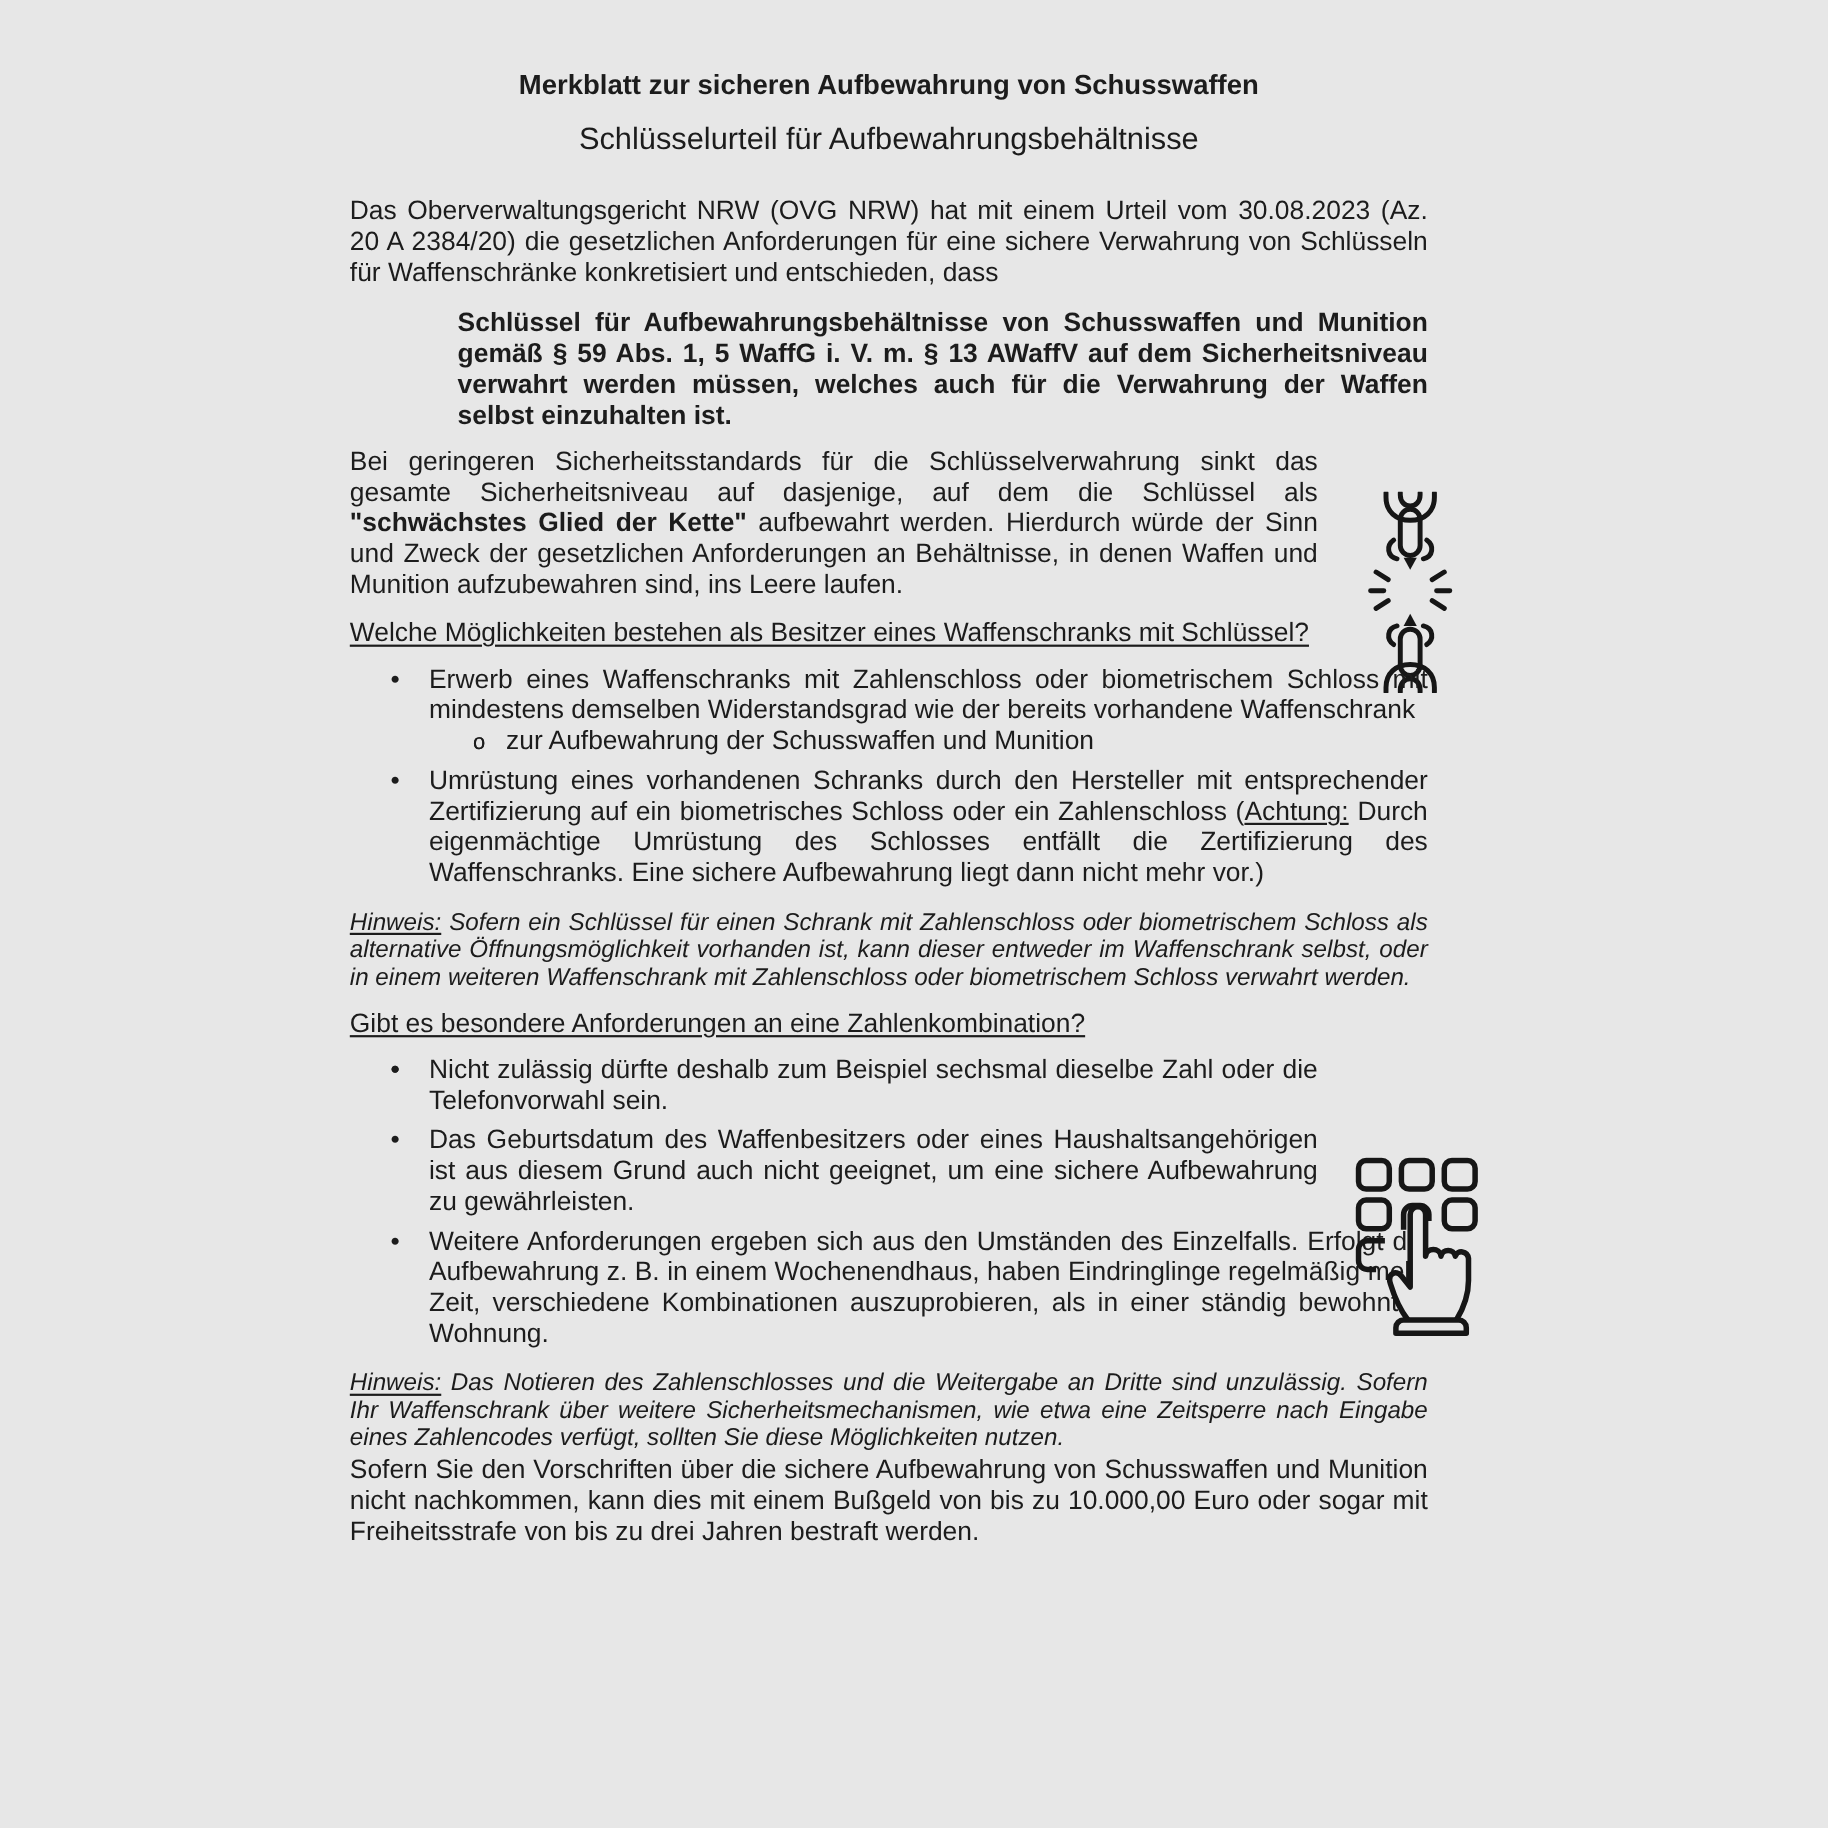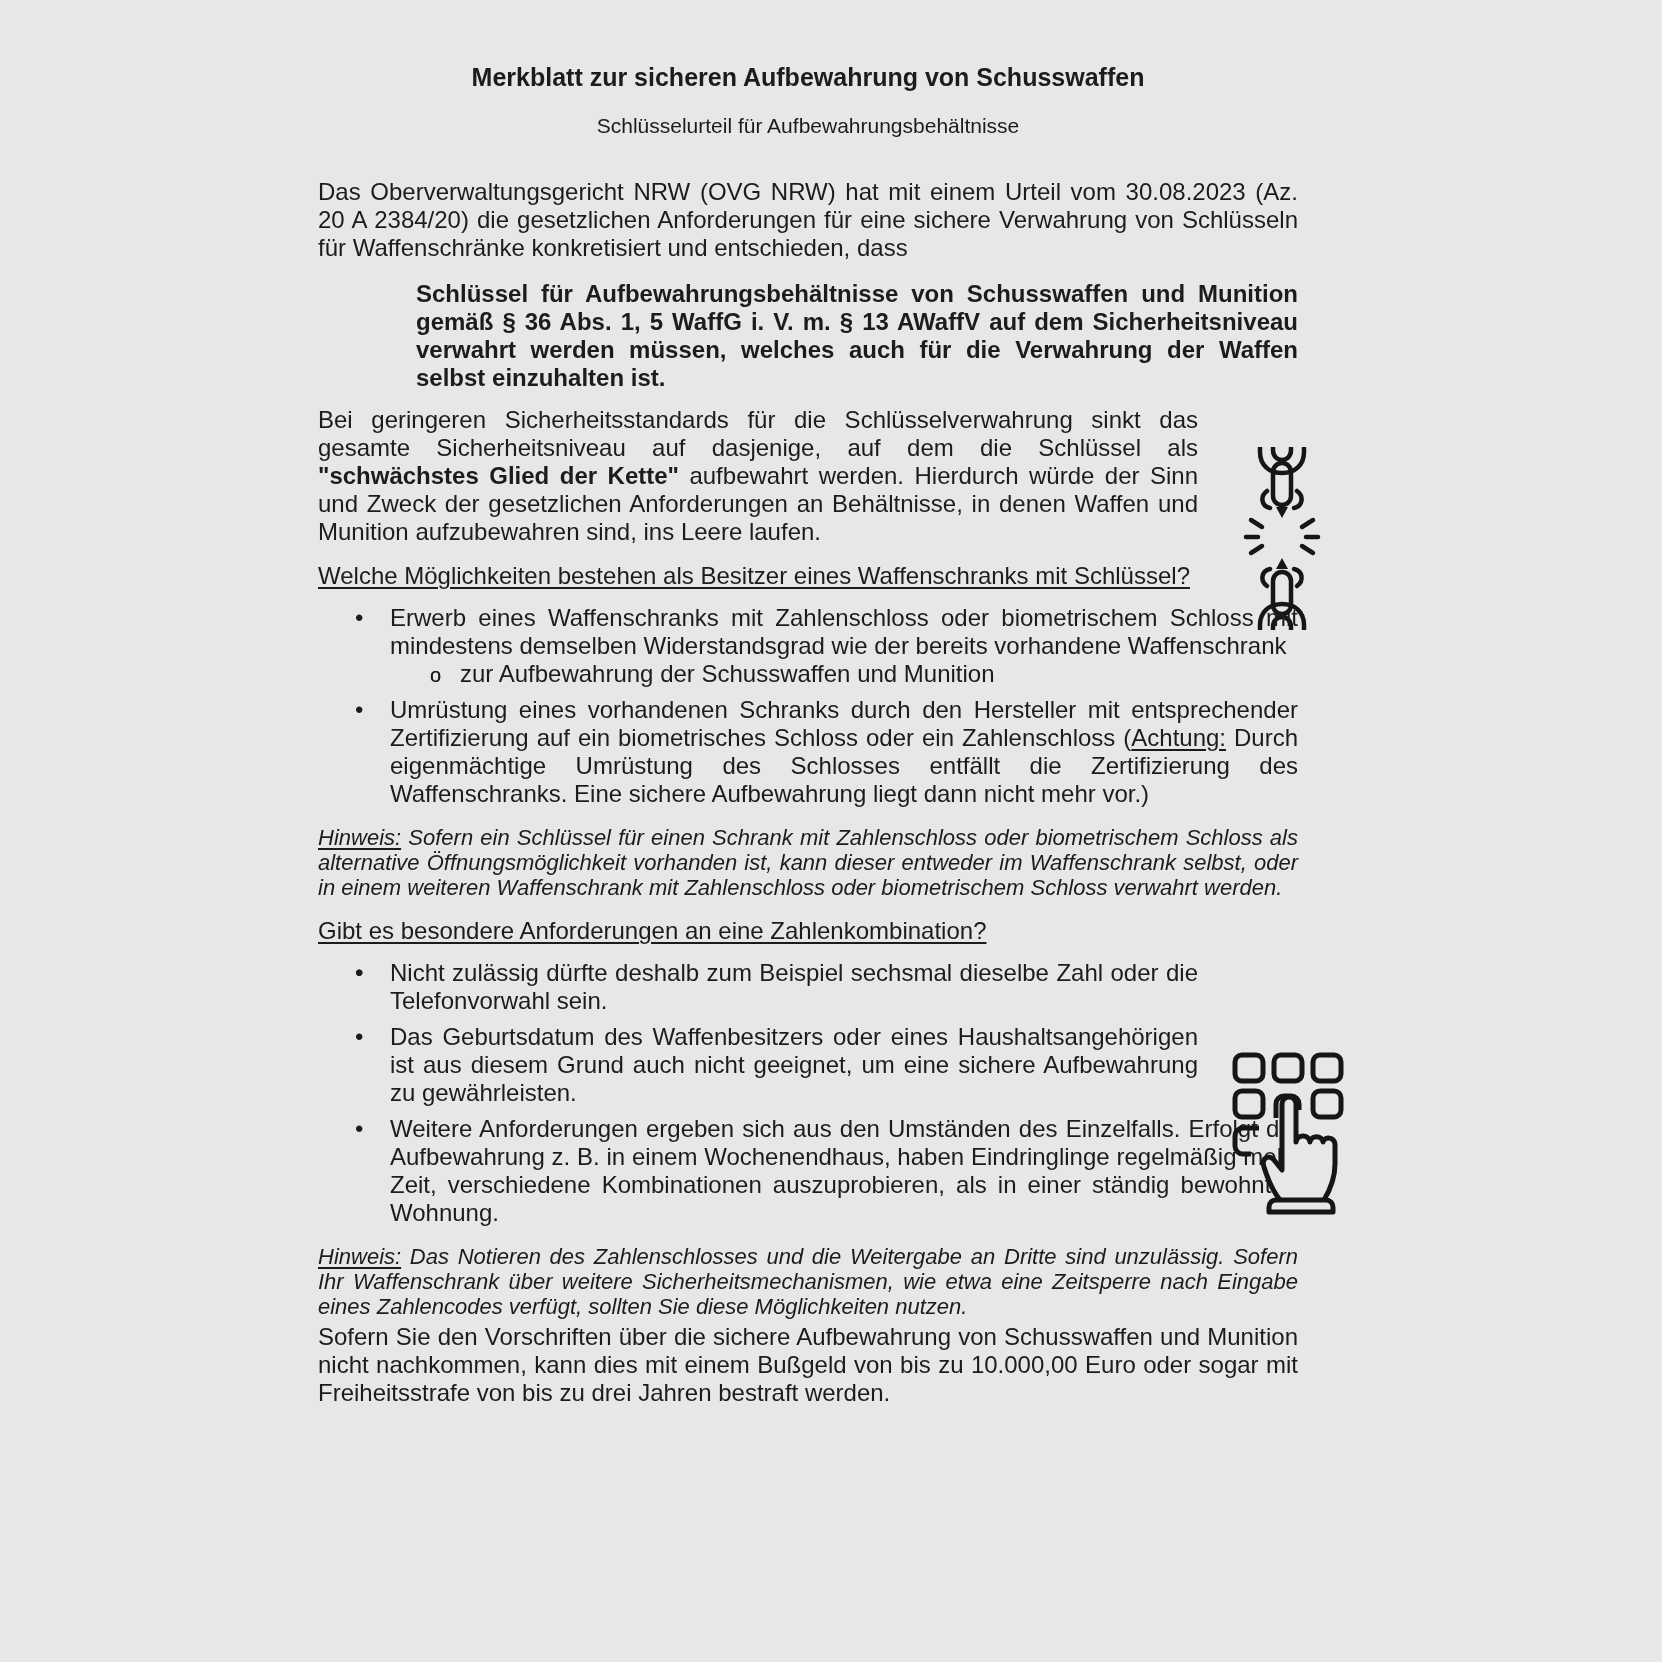--- a/index.html
+++ b/index.html
@@ -20,21 +20,21 @@
   }
   .title {
     margin: 62px 0 0 0;
     font-size: 25px;
     font-weight: bold;
     text-align: center;
     line-height: 30px;
   }
   .subtitle {
     margin-top: 19px;
-    font-size: 21px;
+    font-size: 28px;
     text-align: center;
     line-height: 29px;
   }
   p { margin: 0; }
   .body {
     font-size: 24px;
     line-height: 28px;
   }
   .just { text-align: justify; }
   .intro { margin-top: 38px; }
@@ -100,21 +100,21 @@
 </head>
 <body>
 
 <div class="doc">
 
   <h1 class="title">Merkblatt zur sicheren Aufbewahrung von Schusswaffen</h1>
   <div class="subtitle">Schlüsselurteil für Aufbewahrungsbehältnisse</div>
 
   <p class="body just intro">Das Oberverwaltungsgericht NRW (OVG NRW) hat mit einem Urteil vom 30.08.2023 (Az. 20 A 2384/20) die gesetzlichen Anforderungen für eine sichere Verwahrung von Schlüsseln für Waffenschränke konkretisiert und entschieden, dass</p>
 
-  <p class="body just verdict">Schlüssel für Aufbewahrungsbehältnisse von Schusswaffen und Munition gemäß § 36 Abs. 1, 5 WaffG i. V. m. § 13 AWaffV auf dem Sicherheitsniveau verwahrt werden müssen, welches auch für die Verwahrung der Waffen selbst einzuhalten ist.</p>
+  <p class="body just verdict">Schlüssel für Aufbewahrungsbehältnisse von Schusswaffen und Munition gemäß § 59 Abs. 1, 5 WaffG i. V. m. § 13 AWaffV auf dem Sicherheitsniveau verwahrt werden müssen, welches auch für die Verwahrung der Waffen selbst einzuhalten ist.</p>
 
   <p class="body just chainp"><span>Bei geringeren Sicherheitsstandards für die Schlüsselverwahrung sinkt das gesamte Sicherheitsniveau auf dasjenige, auf dem die Schlüssel als </span><b>"schwächstes Glied der Kette"</b><span> aufbewahrt werden. Hierdurch würde der Sinn und Zweck der gesetzlichen Anforderungen an Behältnisse, in denen Waffen und Munition aufzubewahren sind, ins Leere laufen.</span></p>
 
   <svg class="icon icon-chain" viewBox="0 0 80 183">
     <g stroke="#161616" stroke-width="4.5" fill="none" stroke-linecap="round">
       <path d="M18 1 v4 c0 13 9 21 22 21 c13 0 22 -8 22 -21 V1"></path>
       <path d="M31 1 v2 c0 6 4 10 9 10 c5 0 9 -4 9 -10 V1"></path>
       <rect x="31" y="16" width="18" height="42" rx="9"></rect>
       <path d="M25 44 c-7 5 -6 15 3 17"></path>
       <path d="M55 44 c7 5 6 15 -3 17"></path>

